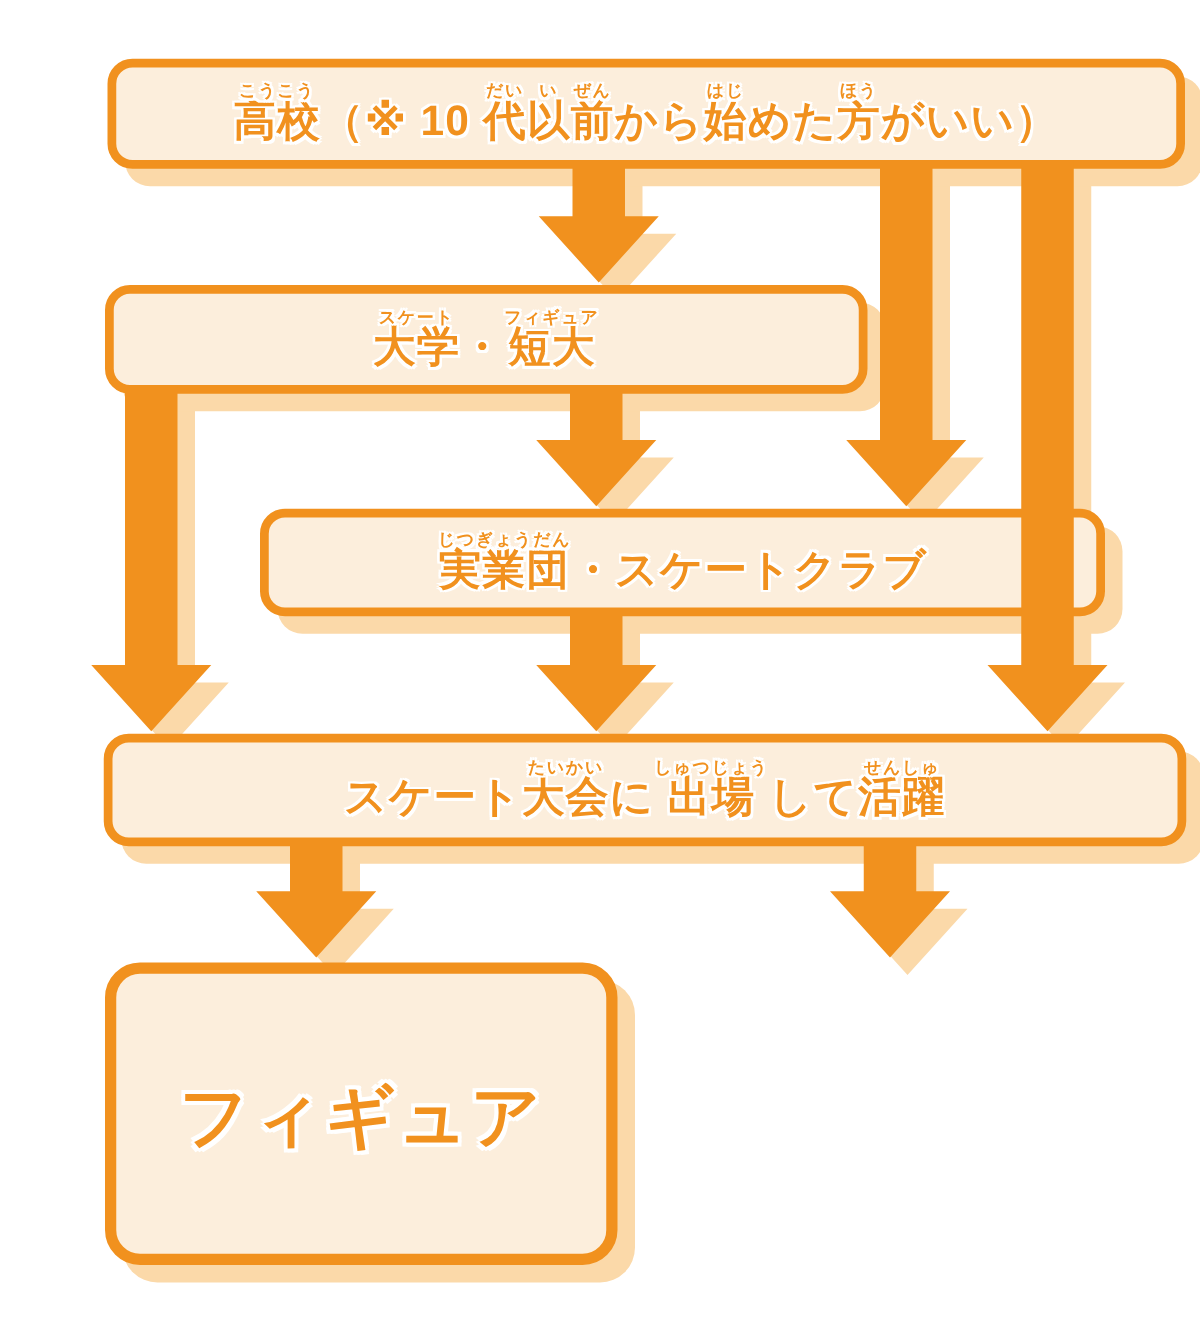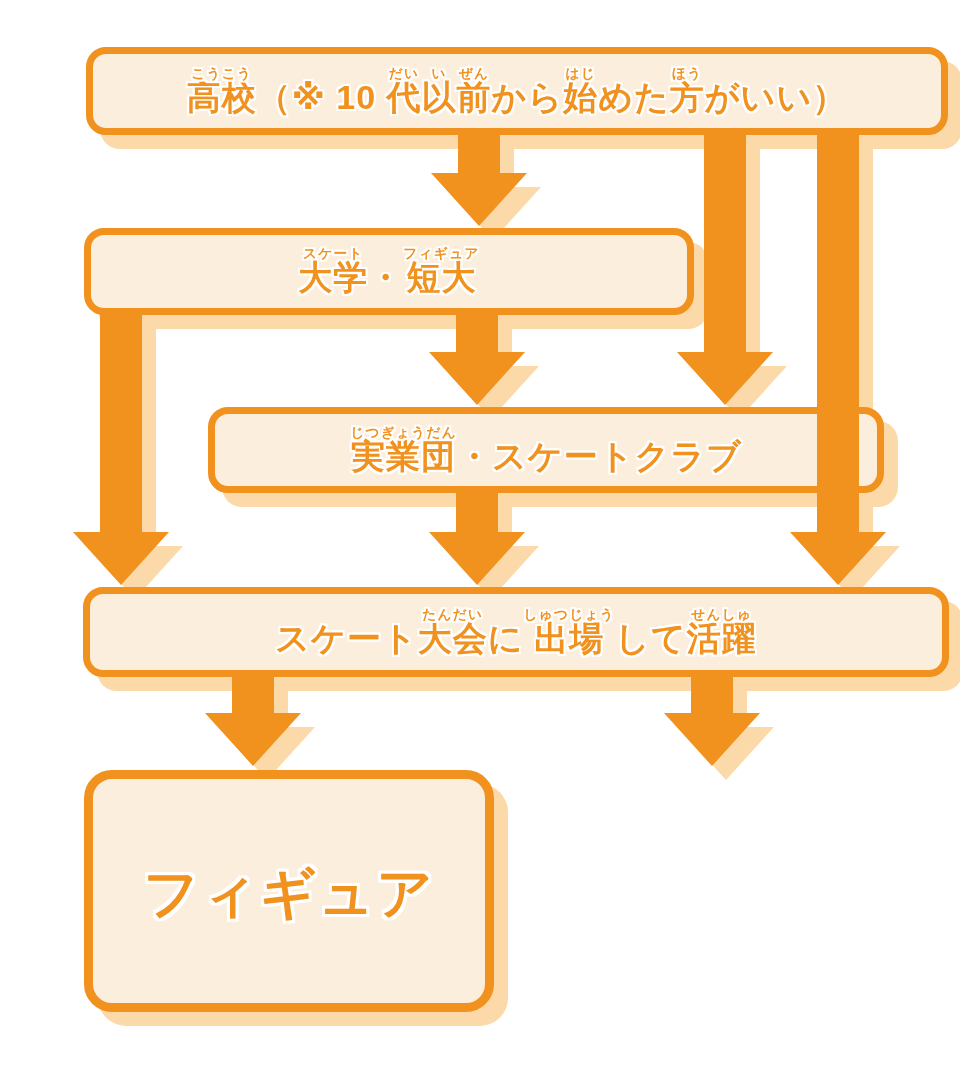--- a/index.html
+++ b/index.html
@@ -102,21 +102,21 @@
 
   <div class="box" id="box-university">
     <div class="txt md"><ruby>大学<rt>スケート</rt></ruby><ruby>・<rt></rt></ruby><ruby>短大<rt>フィギュア</rt></ruby></div>
   </div>
 
   <div class="box" id="box-corporate">
     <div class="txt md"><ruby>実業団<rt>じつぎょうだん</rt></ruby><ruby>・スケートクラブ<rt></rt></ruby></div>
   </div>
 
   <div class="box" id="box-competition">
-    <div class="txt md"><ruby>スケート<rt></rt></ruby><ruby>大会<rt>たんだい</rt></ruby><ruby>に<rt></rt></ruby><ruby>出場<rt>しゅつじょう</rt></ruby><ruby>して<rt></rt></ruby><ruby>活躍<rt>せんしゅ</rt></ruby></div>
+    <div class="txt md"><ruby>スケート<rt></rt></ruby><ruby>大会<rt>たいかい</rt></ruby><ruby>に<rt></rt></ruby><ruby>出場<rt>しゅつじょう</rt></ruby><ruby>して<rt></rt></ruby><ruby>活躍<rt>せんしゅ</rt></ruby></div>
   </div>
 
   <div class="box" id="box-figure-skater">
     <div class="lines">
       <div class="txt lg"><ruby>フィギュア<rt></rt></ruby></div>
     </div>
   </div>
 
 
   <svg id="arrow-layer" class="layer" width="960" height="1065" style="z-index:3">

